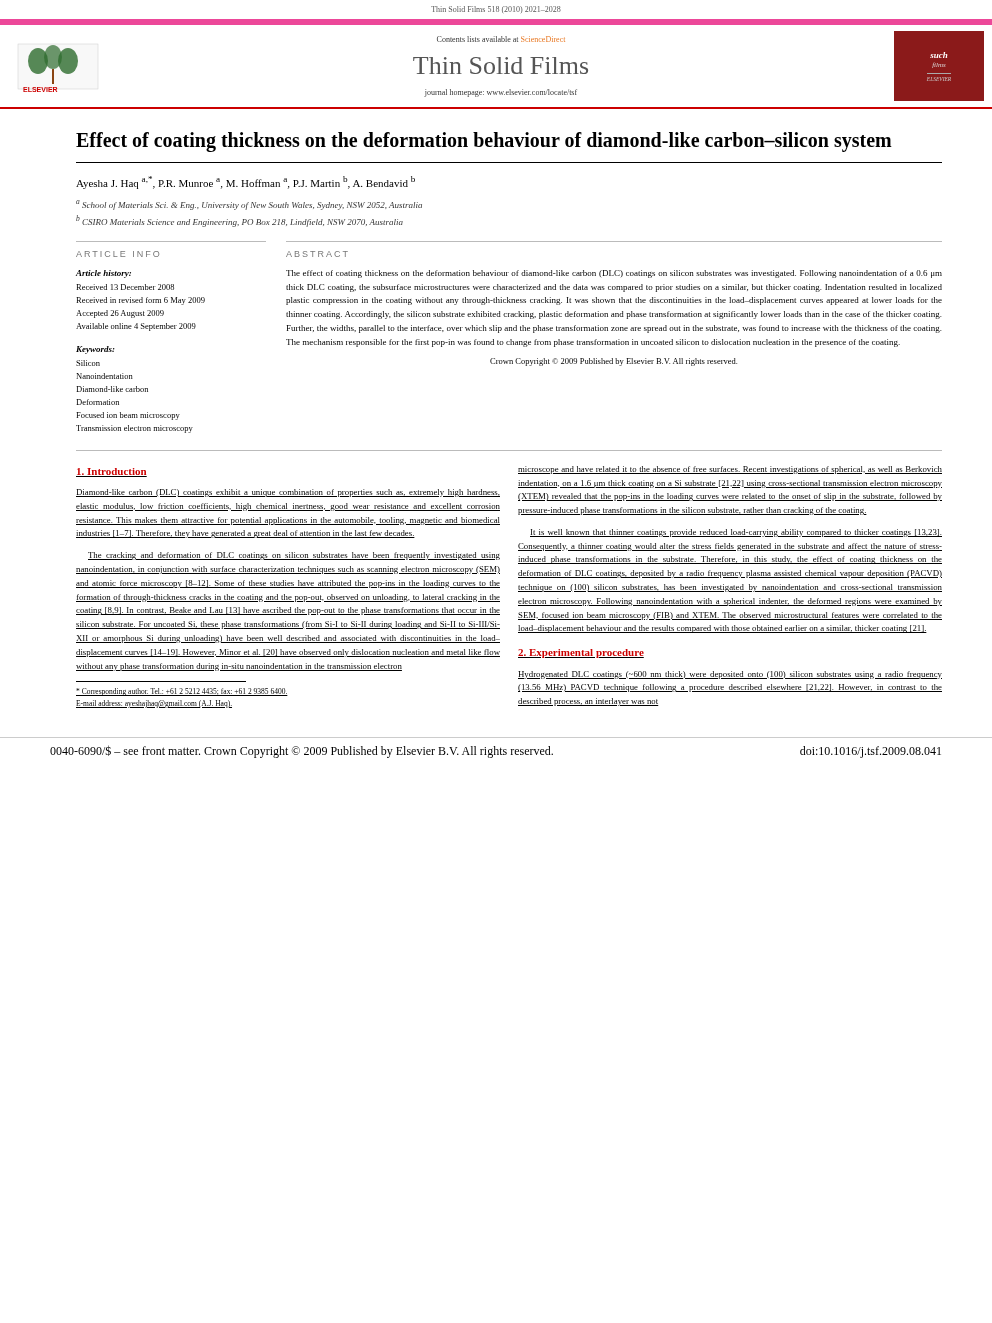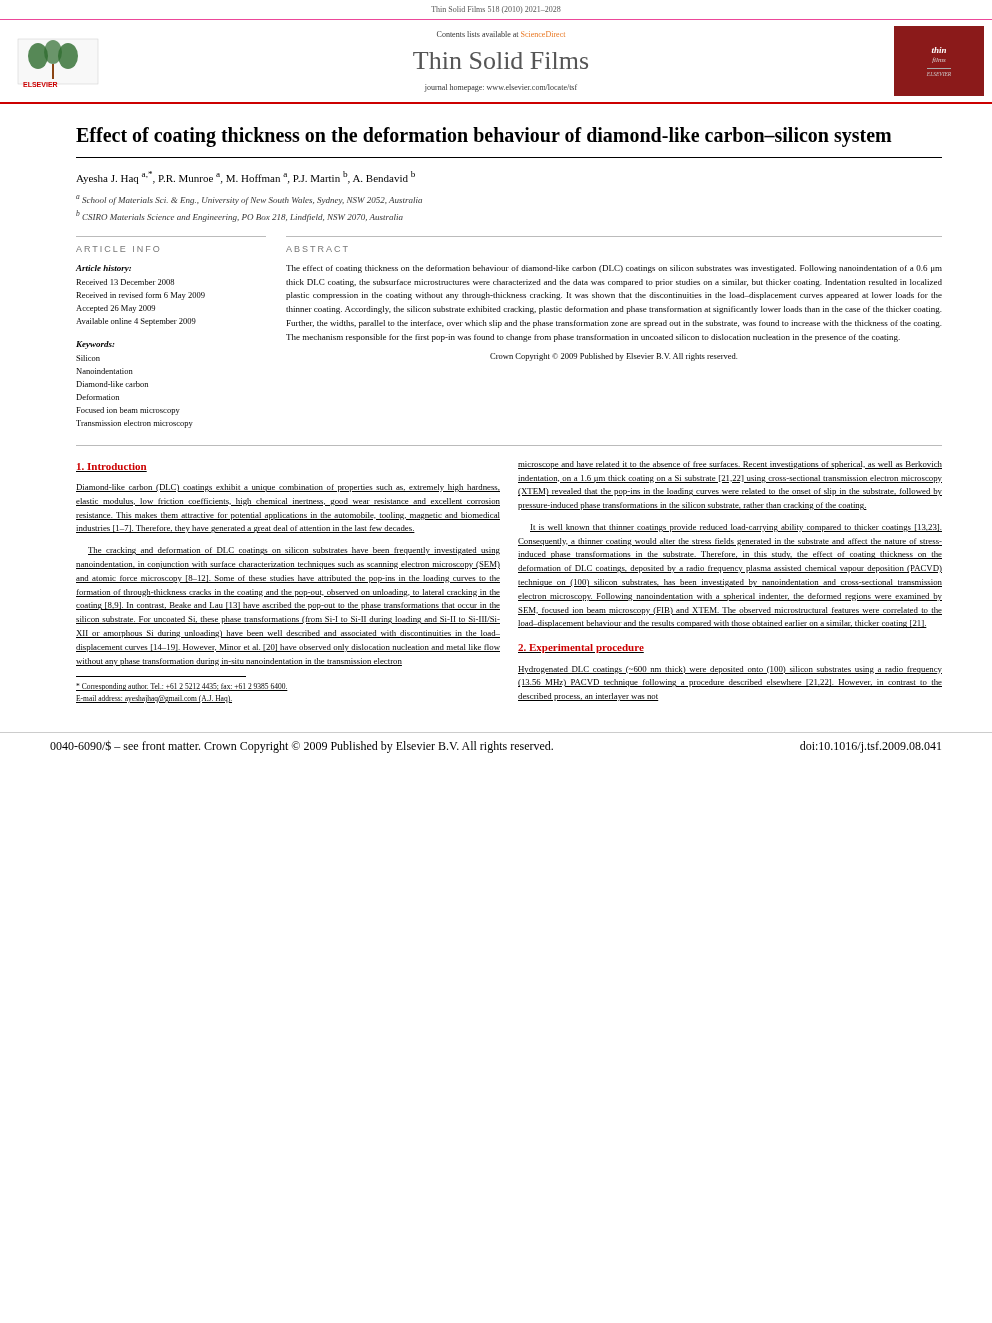--- a/index.html
+++ b/index.html
@@ -9,21 +9,21 @@
       color: #000;
       width: 992px;
       min-height: 1323px;
       font-size: 10px;
       line-height: 1.4;
     }
   </style>
 </head>
 <body>
 
-<div style="text-align:center; font-size:8px; color:#555; padding:4px 0; border-bottom:1px solid #ec4899;">Thin Solid Films 518 (2010) 2021–2028</div>
+<div style="text-align:center; font-size:8px; color:#555; padding:4px 0; border-bottom:6px solid #ec4899;">Thin Solid Films 518 (2010) 2021–2028</div>
 
 <div style="display:flex; align-items:center; padding:6px 8px; border-bottom:2px solid #cc0000; gap:10px;">
 
   <div style="width:100px; flex-shrink:0; display:flex; flex-direction:column; align-items:center;">
     <svg width="90" height="55" viewBox="0 0 90 55">
 
       <rect x="5" y="5" width="80" height="45" fill="#f8f8f8" stroke="#ccc" stroke-width="0.5"></rect>
 
       <ellipse cx="25" cy="22" rx="10" ry="13" fill="#2d6b2d" opacity="0.8"></ellipse>
       <ellipse cx="40" cy="18" rx="9" ry="12" fill="#2d6b2d" opacity="0.7"></ellipse>
@@ -37,21 +37,21 @@
     <div style="font-size:8px; color:#333; margin-bottom:3px;">
       <span>Contents lists available at</span>
       <span style="color:#e87722; cursor:pointer;">ScienceDirect</span>
     </div>
     <div style="font-size:26px; color:#555; font-family:'Times New Roman',serif;">Thin Solid Films</div>
     <div style="font-size:8px; color:#333; margin-top:2px;">journal homepage: www.elsevier.com/locate/tsf</div>
   </div>
 
   <div style="width:90px; height:70px; background:#8b1a1a; display:flex; align-items:center; justify-content:center; flex-shrink:0; overflow:hidden; position:relative;">
     <div style="color:#fff; font-size:6.5px; font-style:italic; text-align:center; padding:2px; line-height:1.4;">
-      <div style="font-size:9px; font-weight:bold; color:#fff;">thin</div>
+      <div style="font-size:9px; font-weight:bold; color:#fff;">such</div>
       <div style="font-size:7px; color:#ddd;">films</div>
 
       <div style="border-top:1px solid #aaa; margin:2px 0;"></div>
       <div style="font-size:5.5px; color:#ccc;">ELSEVIER</div>
     </div>
   </div>
 </div>
 
 <div style="padding:18px 50px 10px 76px;">
 
@@ -67,21 +67,21 @@
   </div>
 
   <div style="display:flex; gap:20px; margin-bottom:14px;">
 
     <div style="width:190px; flex-shrink:0; border-top:1px solid #bbb; padding-top:6px;">
       <div style="font-size:9px; letter-spacing:2px; color:#777; margin-bottom:6px; font-family:Arial,sans-serif;">ARTICLE INFO</div>
 
       <div style="font-size:9px; font-style:italic; font-weight:bold; margin-bottom:3px;">Article history:</div>
       <div style="font-size:8.5px; margin-bottom:1px;">Received 13 December 2008</div>
       <div style="font-size:8.5px; margin-bottom:1px;">Received in revised form 6 May 2009</div>
-      <div style="font-size:8.5px; margin-bottom:1px;">Accepted 26 May 2009</div>
+      <div style="font-size:8.5px; margin-bottom:1px;">Accepted 26 August 2009</div>
       <div style="font-size:8.5px; margin-bottom:1px;">Available online 4 September 2009</div>
 
       <div style="font-size:9px; font-style:italic; font-weight:bold; margin-top:10px; margin-bottom:3px;">Keywords:</div>
       <div style="font-size:8.5px; margin-bottom:1px;">Silicon</div>
       <div style="font-size:8.5px; margin-bottom:1px;">Nanoindentation</div>
       <div style="font-size:8.5px; margin-bottom:1px;">Diamond-like carbon</div>
       <div style="font-size:8.5px; margin-bottom:1px;">Deformation</div>
       <div style="font-size:8.5px; margin-bottom:1px;">Focused ion beam microscopy</div>
       <div style="font-size:8.5px; margin-bottom:1px;">Transmission electron microscopy</div>
     </div>

